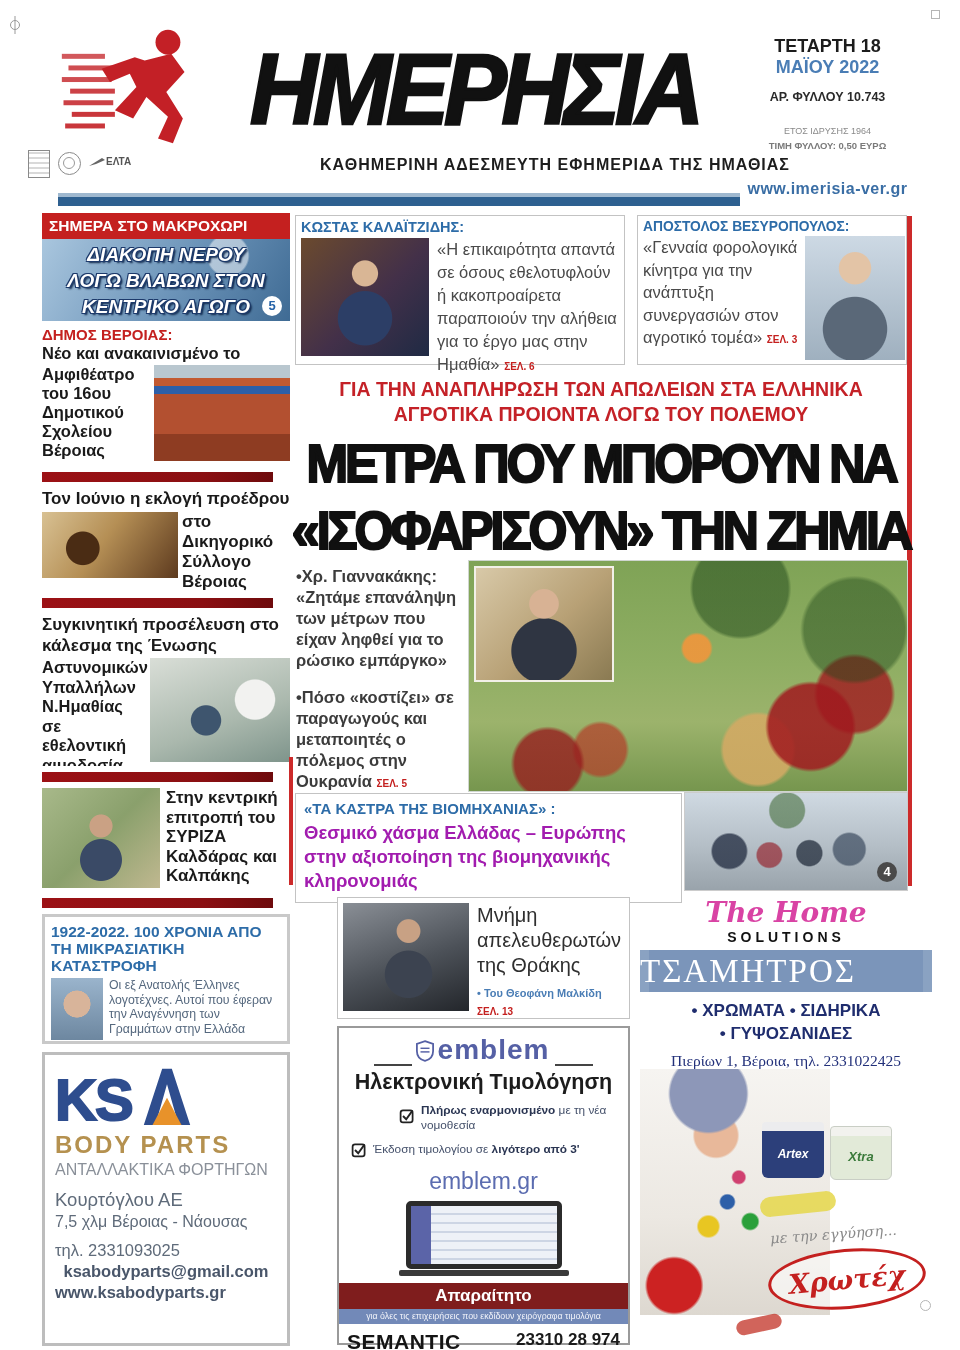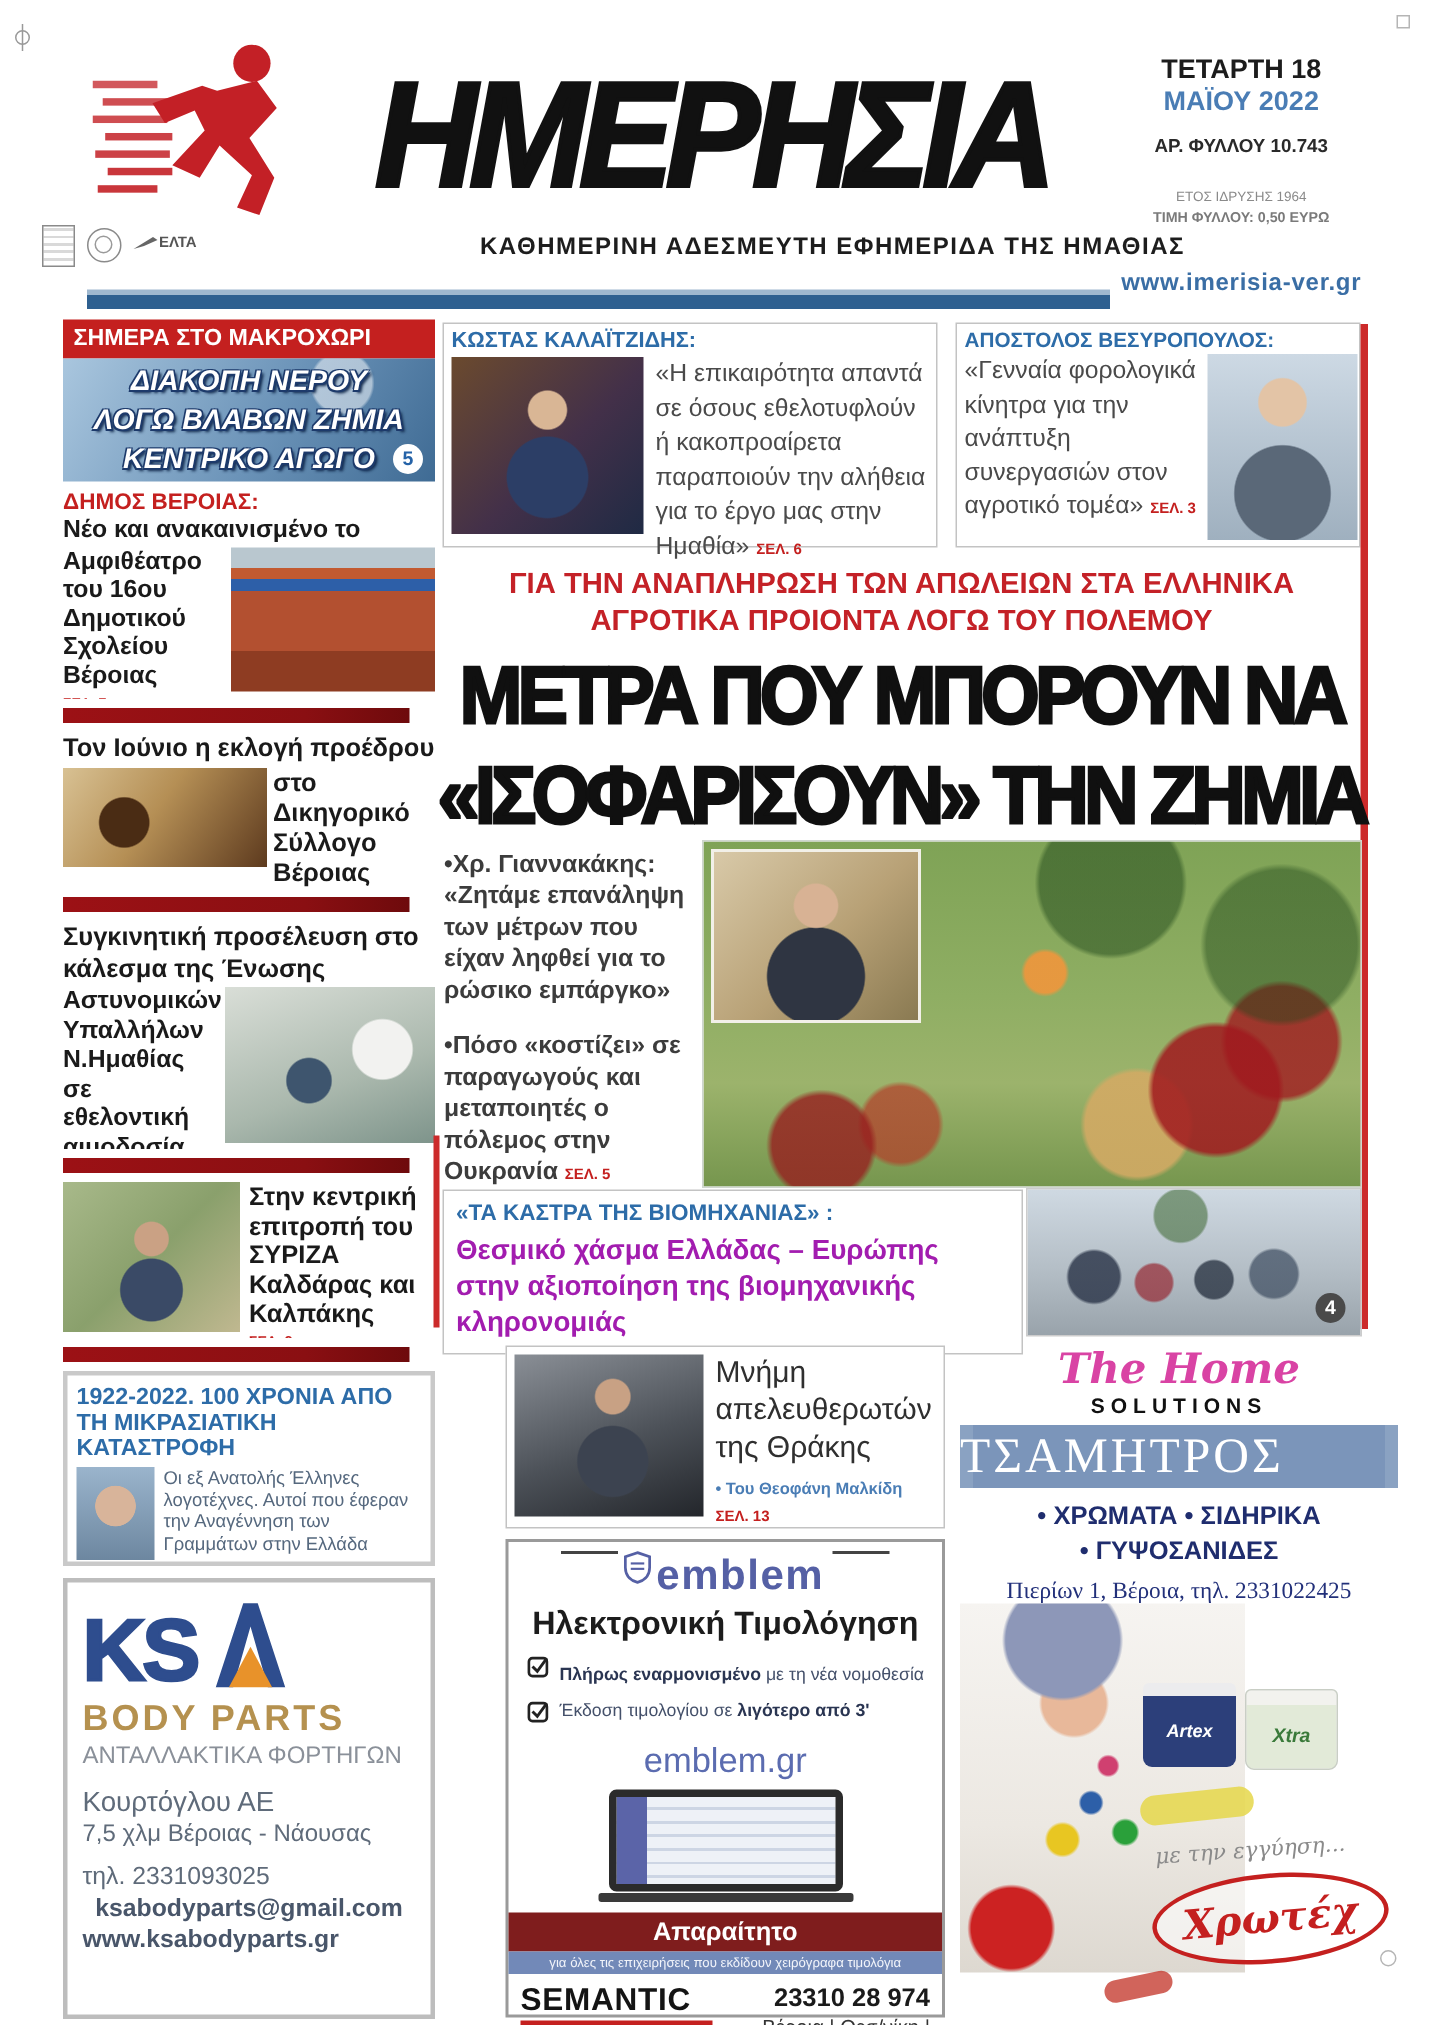--- a/index.html
+++ b/index.html
@@ -82,21 +82,21 @@
     <div style="height:26px;background:#c4201f;color:#fff;font-weight:bold;font-size:15.5px;line-height:26px;padding-left:7px;">
       <span>ΣΗΜΕΡΑ ΣΤΟ ΜΑΚΡΟΧΩΡΙ</span>
     </div>
 
     <div style="position:relative;height:82px;overflow:hidden;background:
            radial-gradient(circle at 75% 20%,rgba(255,255,255,.5) 0 10%,transparent 11%),
            linear-gradient(120deg,#a9c6de 0%,#6b93b8 55%,#3f6b94 100%);">
       <div style="padding-top:3px;text-align:center;font-style:italic;font-weight:bold;font-size:19px;line-height:26px;color:#fff;
                   text-shadow:-1px -1px 0 #1d3a6b,1px -1px 0 #1d3a6b,-1px 1px 0 #1d3a6b,1px 1px 0 #1d3a6b,2px 2px 2px #0d2447;">
         <div>ΔΙΑΚΟΠΗ ΝΕΡΟΥ</div>
-        <div>ΛΟΓΩ ΒΛΑΒΩΝ ΖΗΜΙΑ</div>
+        <div>ΛΟΓΩ ΒΛΑΒΩΝ ΣΤΟΝ</div>
         <div>ΚΕΝΤΡΙΚΟ ΑΓΩΓΟ</div>
       </div>
       <div class="badge" style="right:8px;bottom:5px;">5</div>
     </div>
 
     <div class="lc-block" style="height:140px;margin-top:5px;">
       <div class="lk" style="font-size:15px;">ΔΗΜΟΣ ΒΕΡΟΙΑΣ:</div>
       <div style="font-size:16.5px;font-weight:bold;line-height:20px;color:#1a1a1a;">Νέο και ανακαινισμένο το</div>
       <div class="row" style="margin-top:2px;">
         <div style="width:108px;">
@@ -289,36 +289,36 @@
         <div style="font-size:20px;color:#2f2f2f;line-height:25px;font-weight:500;">Μνήμη απελευθερωτών της Θράκης</div>
         <div style="margin-top:5px;">
           <span style="font-size:11px;font-weight:bold;color:#4a7db5;">• Του Θεοφάνη Μαλκίδη</span>
           <span class="pageref" style="font-size:10px;">ΣΕΛ. 13</span>
         </div>
       </div>
     </div>
   </div>
 
   <div class="abs" style="left:337px;top:1026px;width:293px;height:319px;border:2px solid #9a9a9a;box-sizing:border-box;background:#fff;text-align:center;">
-    <div style="display:flex;align-items:flex-start;justify-content:center;margin-top:6px;">
+    <div style="display:flex;align-items:flex-end;justify-content:center;margin-top:6px;">
       <div style="width:38px;height:2px;background:#444;"></div>
       <span style="margin:0 4px;">
         <svg width="18" height="22" viewBox="0 0 20 24">
             <path d="M10,1 L19,4 V12 C19,19 14,22 10,23 C6,22 1,19 1,12 V4 Z" fill="none" stroke="#5560a5" stroke-width="2"></path>
             <line x1="5" y1="9" x2="15" y2="9" stroke="#5560a5" stroke-width="1.6"></line>
             <line x1="5" y1="13" x2="15" y2="13" stroke="#5560a5" stroke-width="1.6"></line>
           </svg>
       </span>
       <span style="font-size:28px;color:#5560a5;font-weight:600;letter-spacing:1px;">emblem</span>
       <div style="width:38px;height:2px;background:#444;margin-left:6px;"></div>
     </div>
     <div style="font-size:21.5px;font-weight:bold;color:#1c1c1c;margin-top:4px;">Ηλεκτρονική Τιμολόγηση</div>
 
     <div style="text-align:left;padding:8px 10px 0 12px;">
-      <div style="display:flex;align-items:flex-end;">
+      <div style="display:flex;align-items:center;margin-left:48px;">
         <span style="flex:none;margin-right:6px;">
           <svg width="16" height="16" viewBox="0 0 20 20">
               <rect x="2" y="3" width="15" height="15" rx="3" fill="none" stroke="#222" stroke-width="2.2"></rect>
               <path d="M5,10 L9,14 L17,3" fill="none" stroke="#222" stroke-width="2.4"></path>
             </svg>
         </span>
         <span style="font-size:11.8px;color:#44506a;line-height:15px;"><b style="color:#2a3552;">Πλήρως εναρμονισμένο</b><span> με τη νέα νομοθεσία</span></span>
       </div>
       <div style="display:flex;align-items:flex-start;margin-top:9px;">
         <span style="flex:none;margin-right:6px;">

